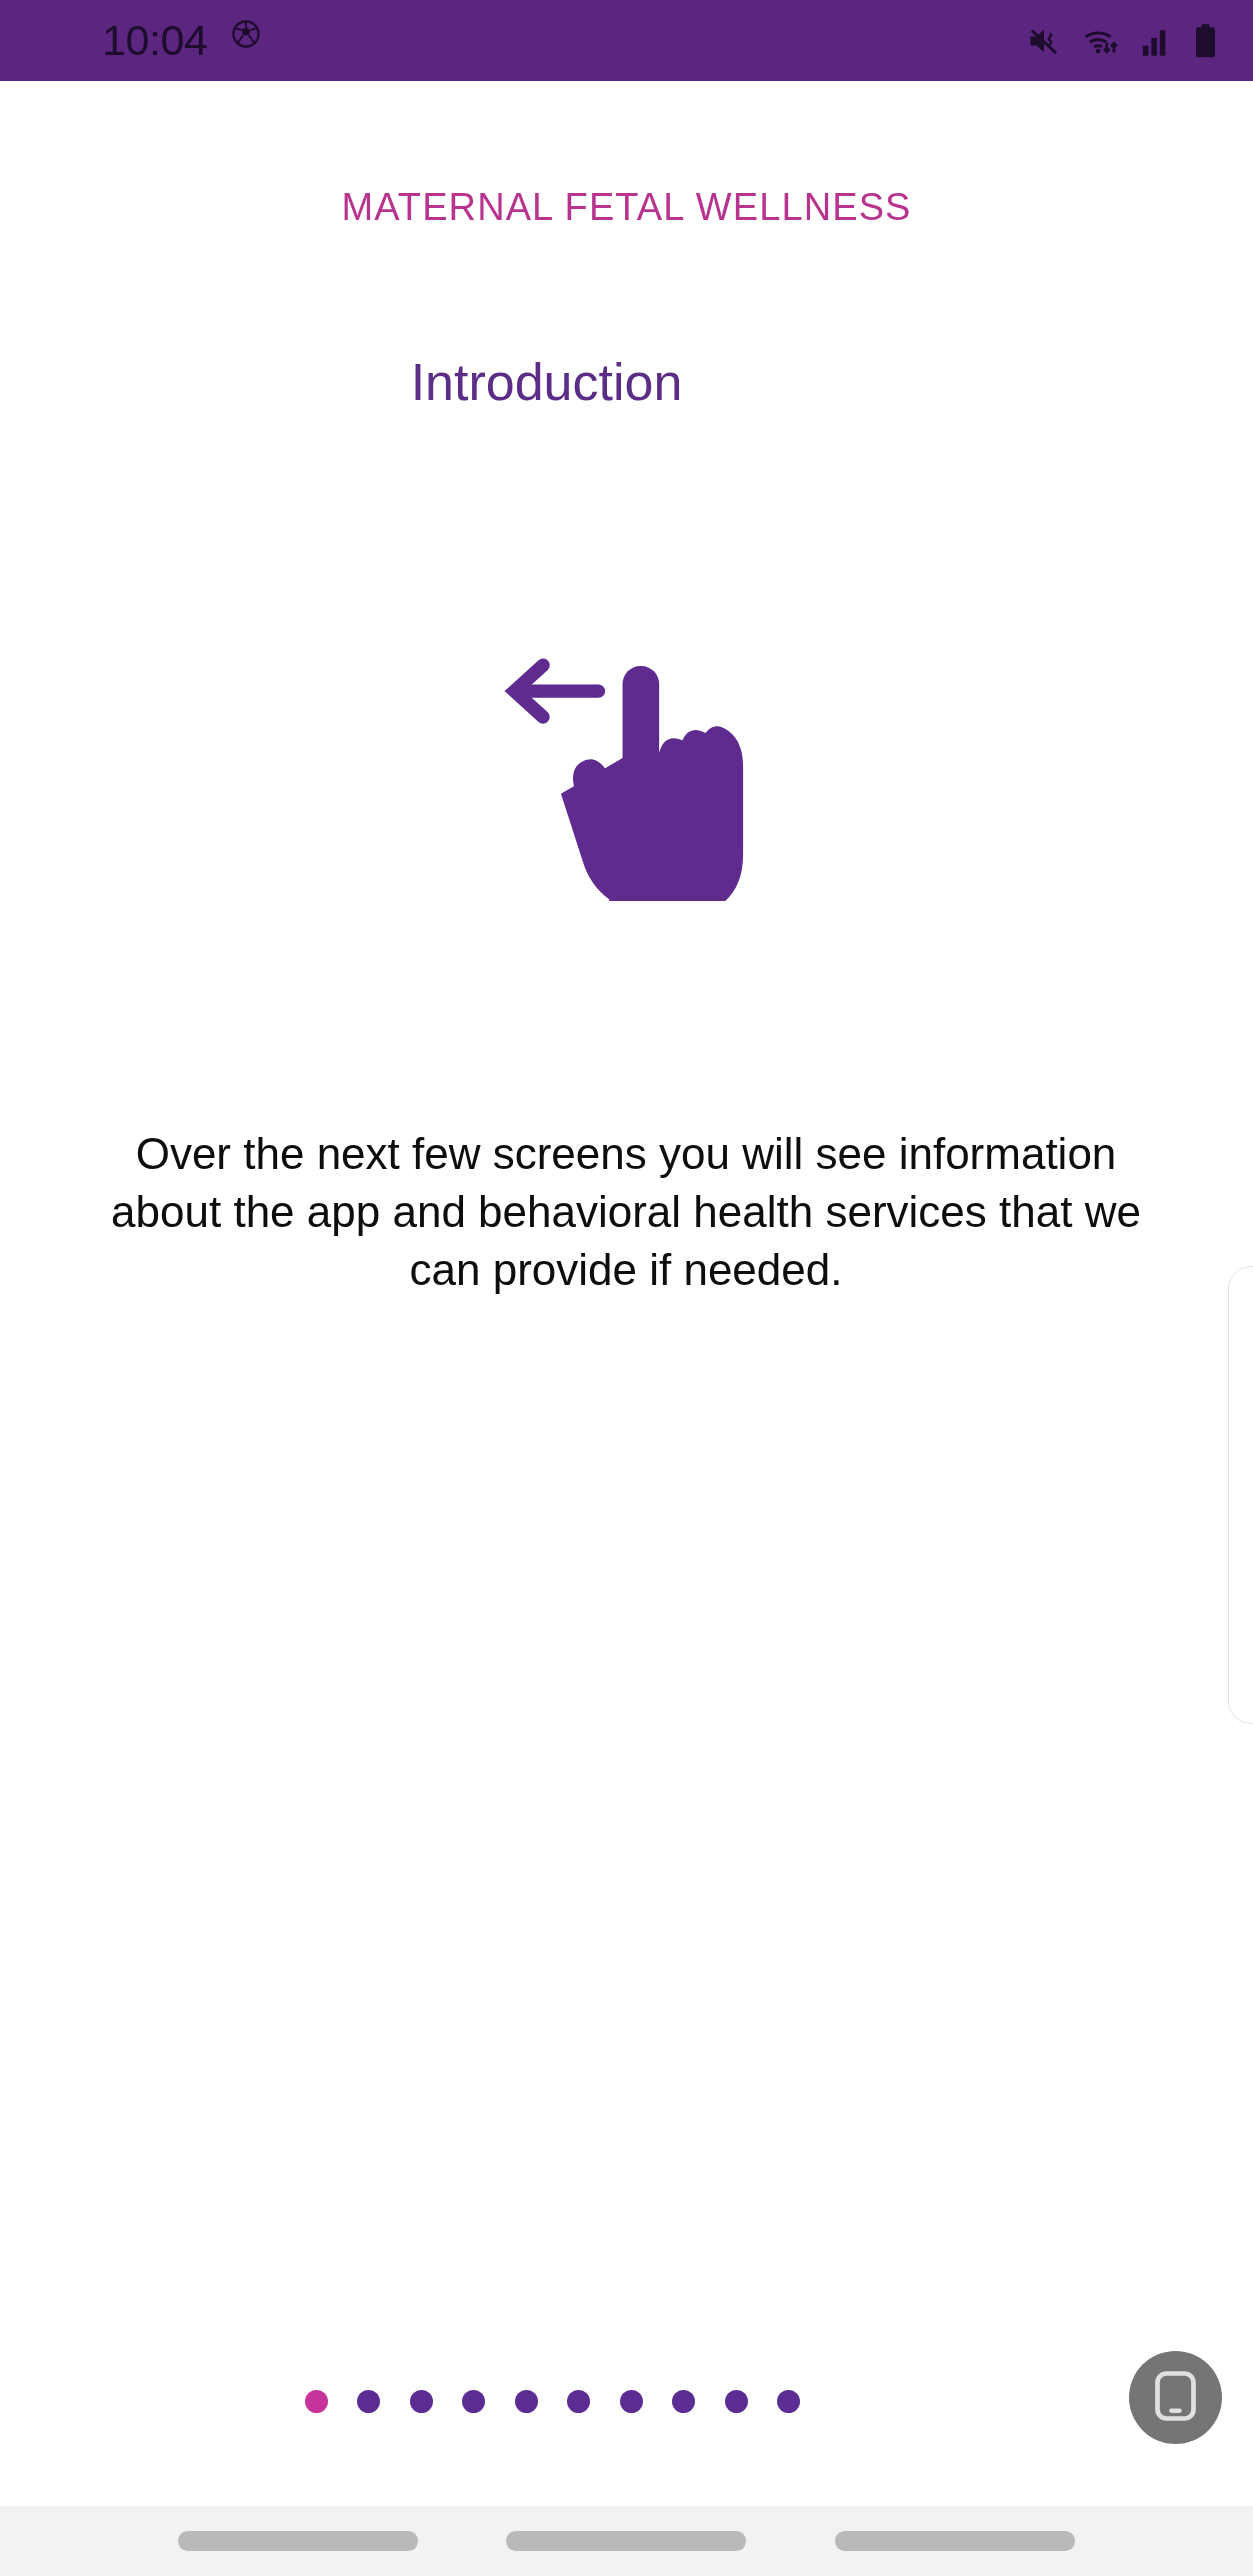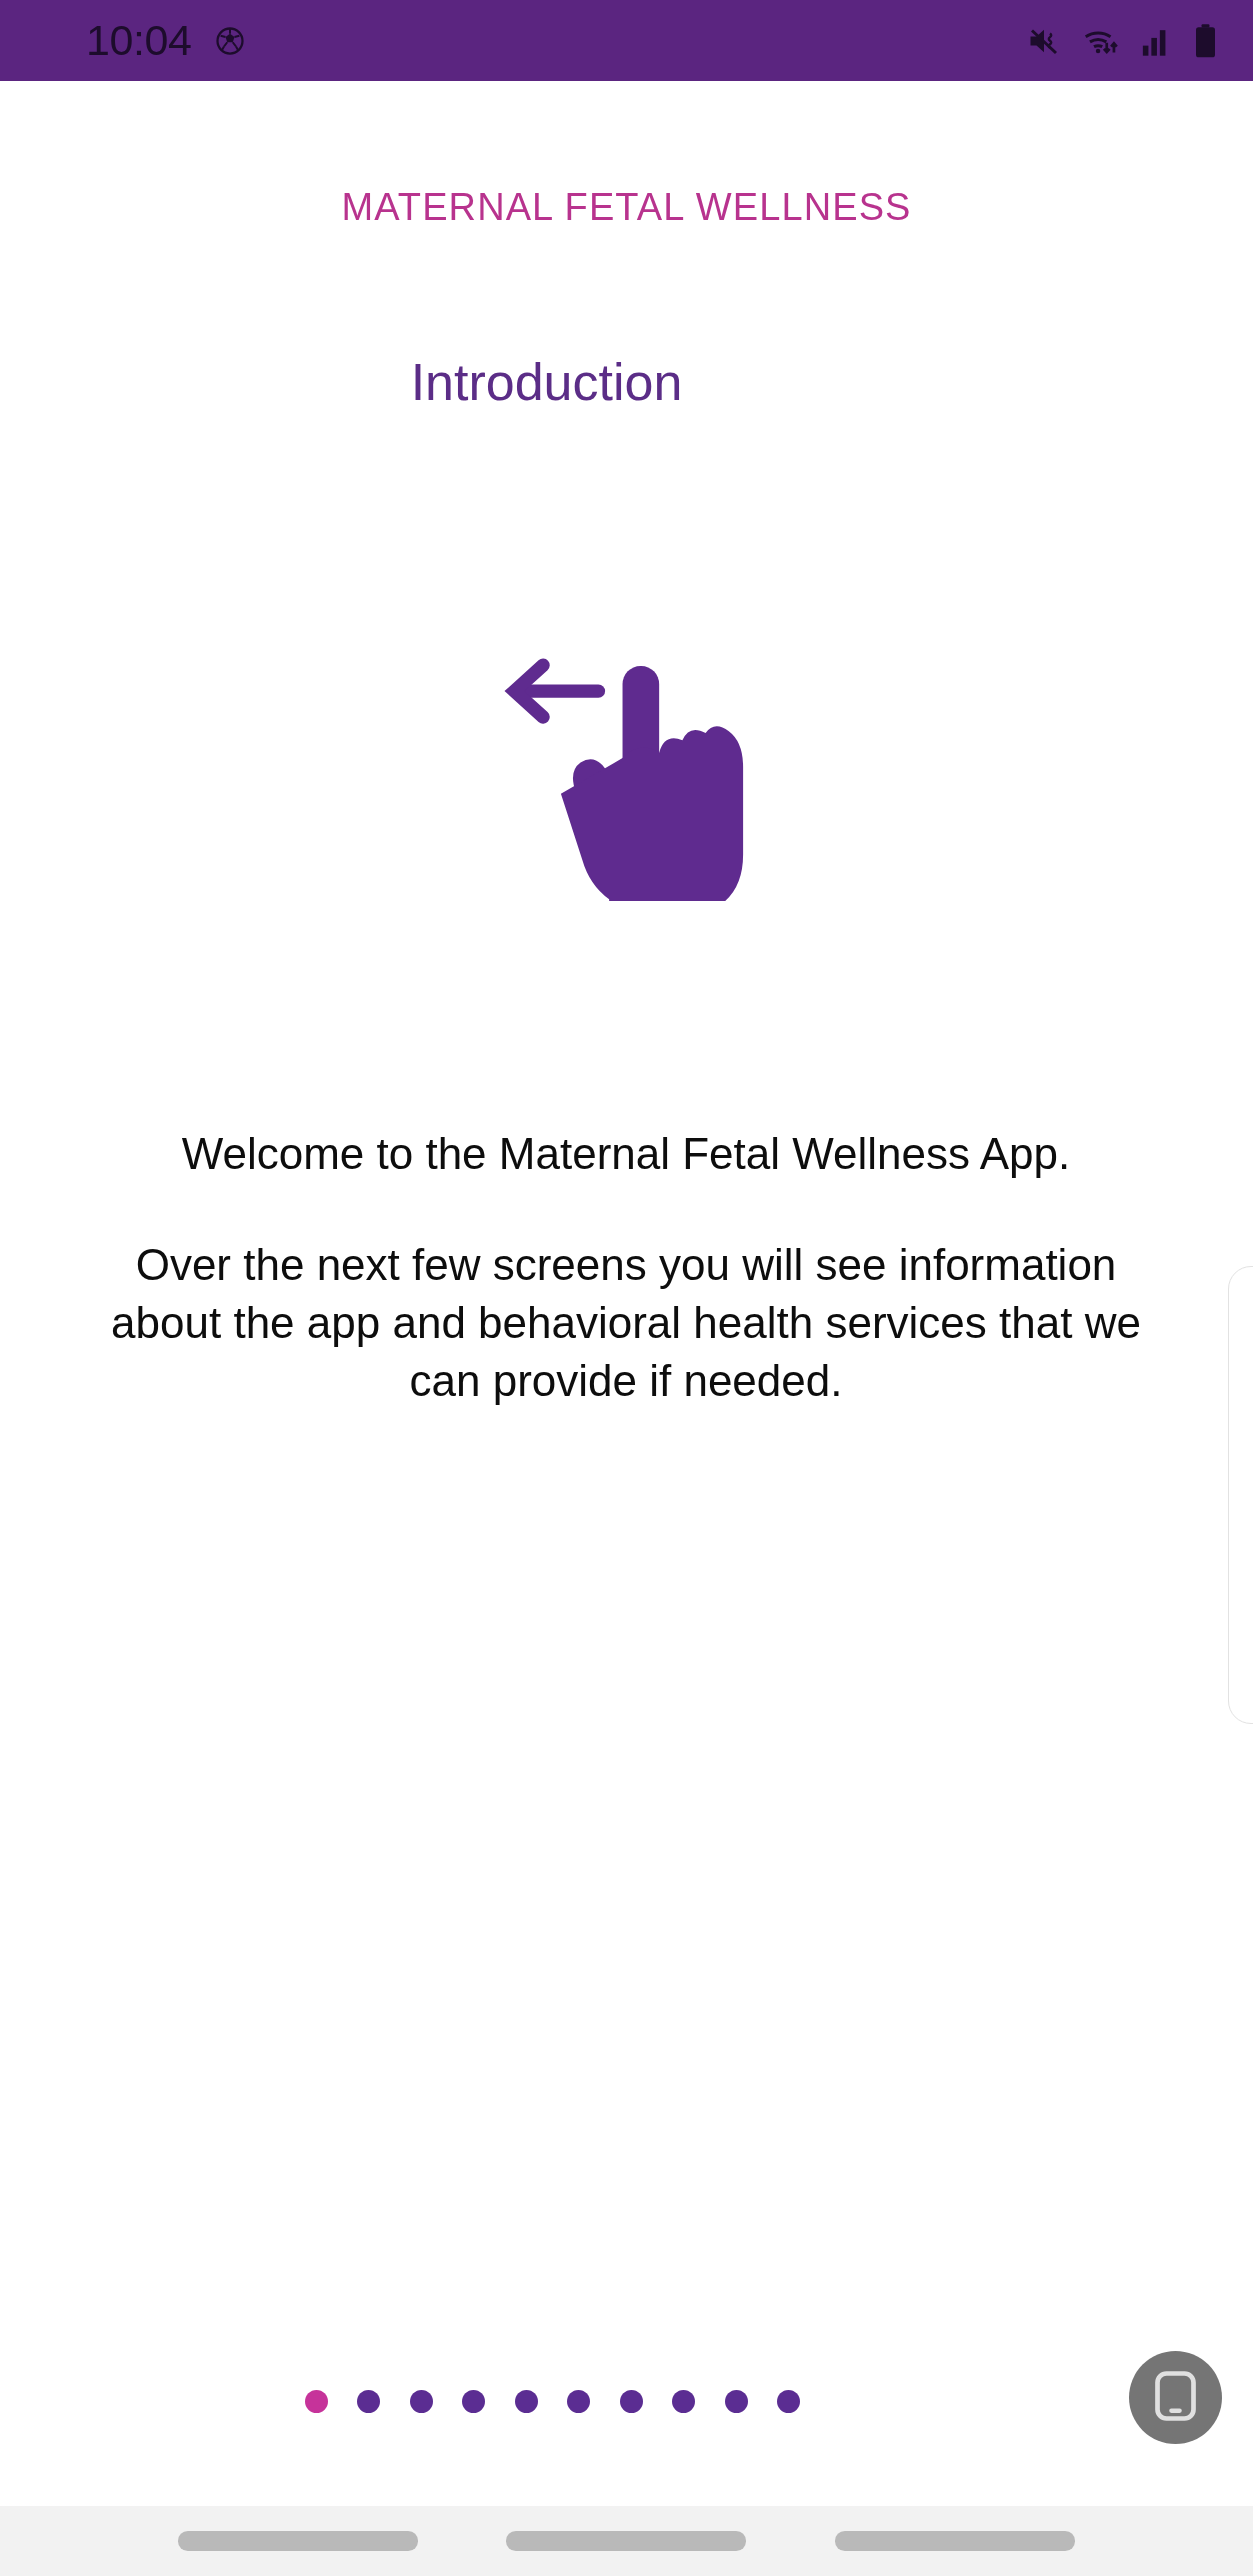--- a/index.html
+++ b/index.html
@@ -26,22 +26,22 @@
     width: 1253px;
     height: 81px;
     background: #5B2580;
     display: flex;
     align-items: center;
     justify-content: space-between;
     padding: 0 34px 0 86px;
   }
   .status-left {
     display: flex;
-    align-items: center;
     gap: 23px;
+    margin-left: 16px;
   }
   .status-clock {
     color: #1d0c2c;
     font-size: 43px;
     letter-spacing: -0.4px;
     line-height: 1;
   }
   .status-right {
     display: flex;
     align-items: center;
@@ -261,21 +261,20 @@
                  l-130 0
                  l0 -16
                  q-22 -16 -30 -44
                  l-24 -74
                  Z"></path>
       </g>
     </svg>
   </div>
 
   <div class="body-copy">
-    <p>Welcome to the Maternal Fetal Wellness App.</p>
     <p>Over the next few screens you will see information about the app and behavioral health services that we can provide if needed.</p>
   </div>
 
   <div class="edge-panel"></div>
 
 
   <div class="pager-dots">
     <span class="dot active"></span>
     <span class="dot"></span>
     <span class="dot"></span>

